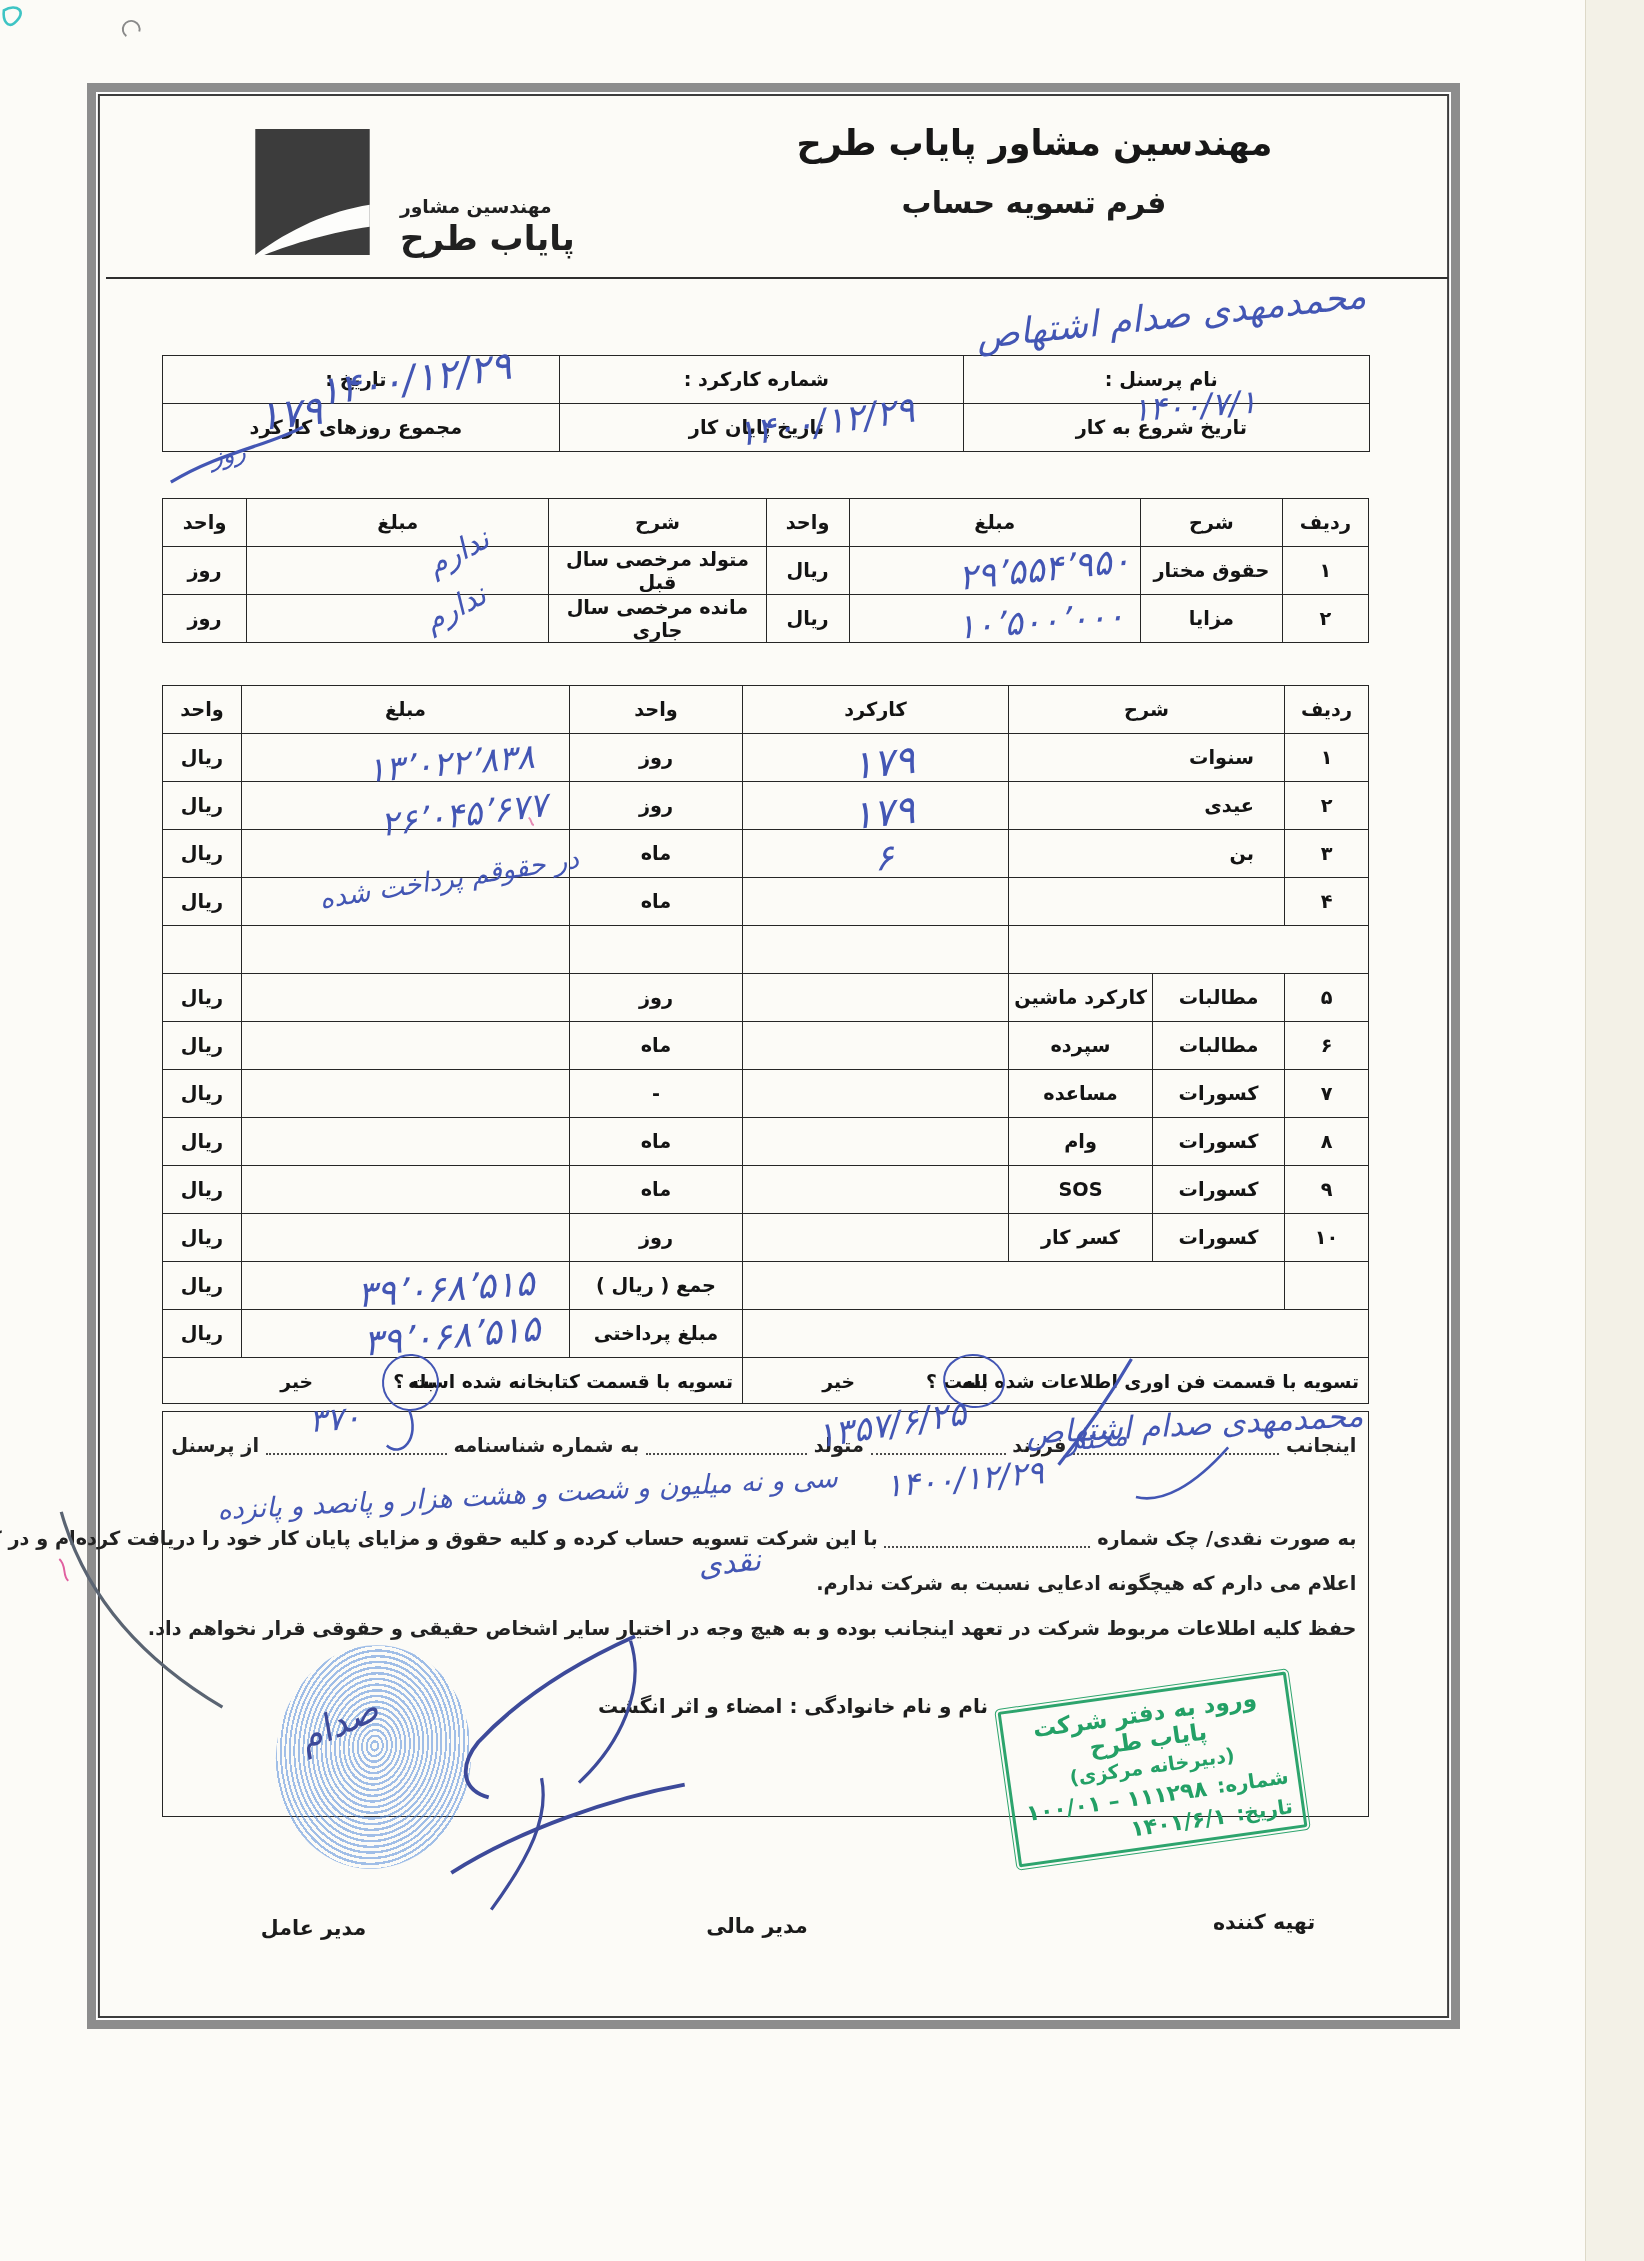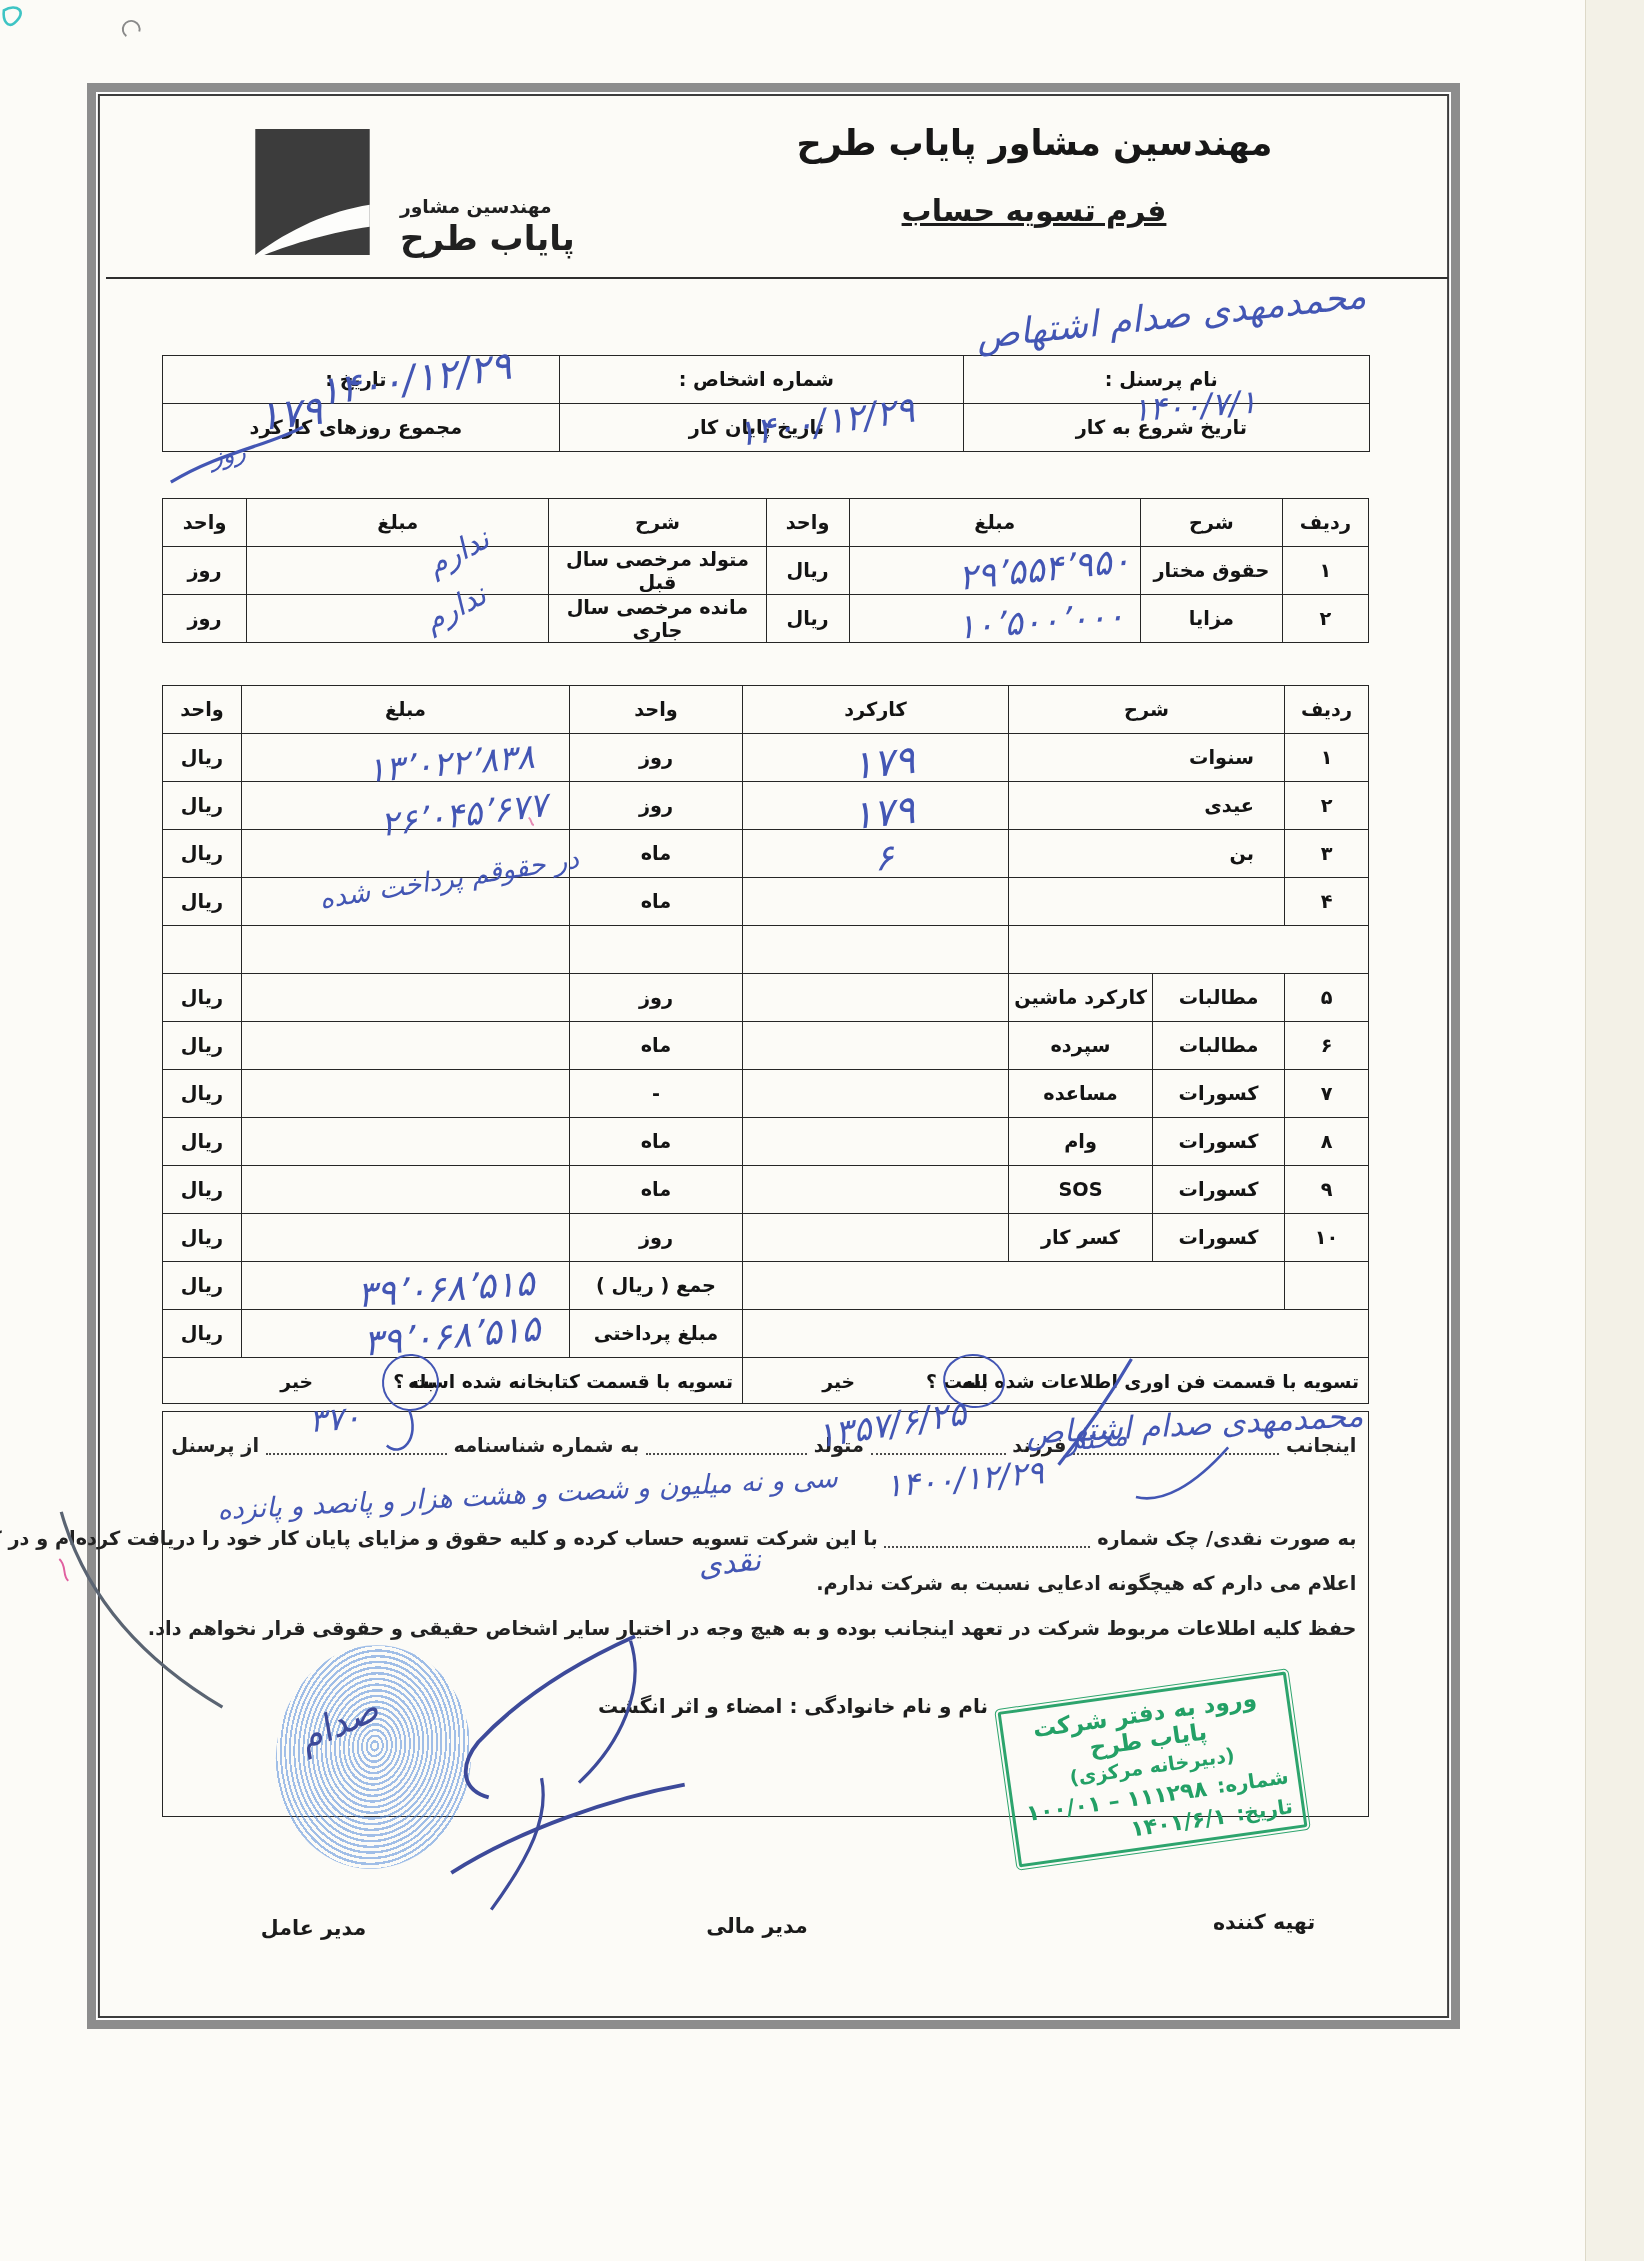--- a/index.html
+++ b/index.html
@@ -7,22 +7,22 @@
   body { font-family:"DejaVu Sans", sans-serif; }
   #page { position:relative; width:1644px; height:2261px; background:#fcfbf7; overflow:hidden; direction:rtl; }
   .paper-edge { position:absolute; top:0; right:0; width:59px; height:2261px; background:#f3f1e7; border-left:1.3px solid #ddd9c8; }
   .frame { position:absolute; left:87px; top:83px; width:1373px; height:1946px;
            border:9px solid #8d8d8d;
            box-shadow: inset 0 0 0 1.9px #ffffff, inset 0 0 0 3.9px #3d3d3d; }
   .hdr-line { position:absolute; left:106px; top:277px; width:1342px; height:1.9px; background:#2e2e2e; }
 
   .company-title { position:absolute; left:712px; top:123px; width:645px; text-align:center;
                    font-size:35px; font-weight:bold; color:#171717; }
-  .form-title { position:absolute; left:776px; top:193px; width:516px; text-align:center;
-                font-size:30px; font-weight:bold; color:#1c1c1c;text-decoration:underline; }
+  .form-title { position:absolute; left:776px; top:185px; width:516px; text-align:center;
+                font-size:30px; font-weight:bold; color:#1c1c1c; }
   .logo-mark { position:absolute; left:255px; top:129px; }
   .logo-text { position:absolute; left:400px; top:155px; width:193px; text-align:left; color:#202020; direction:rtl;margin-top:41px; }
   .logo-text .l1 { font-size:18.7px; font-weight:bold; }
   .logo-text .l2 { font-size:34px; font-weight:bold; letter-spacing:0.6px; margin-top:1.3px; }
 
   table.tbl { position:absolute; border-collapse:collapse; table-layout:fixed; direction:rtl; background:transparent; }
   .tbl td, .tbl th { border:1.9px solid #262626; text-align:center; vertical-align:middle;
                      font-size:19.3px; font-weight:bold; color:#141414; padding:0; overflow:visible; }
   .tbl tr { height:48px; }
   .lbl { text-align:left; padding-right:10.3px !important; }
@@ -77,21 +77,21 @@
 
   <table class="tbl" id="info-table" style="left:162px; top:355px; width:1207px;">
     <colgroup>
         <col style="width:406px">
         <col style="width:404px">
         <col style="width:397px">
       </colgroup>
     <tbody>
         <tr>
       <td class="lbl">نام پرسنل :</td>
-      <td class="lbl">شماره اشخاص :</td>
+      <td class="lbl">شماره کارکرد :</td>
       <td class="lbl">تاریخ :</td>
     </tr>
     <tr>
       <td class="lbl">تاریخ شروع به کار</td>
       <td class="lbl">تاریخ پایان کار</td>
       <td class="lbl">مجموع روزهای کارکرد</td>
     </tr>
   </tbody>
     </table>
 

